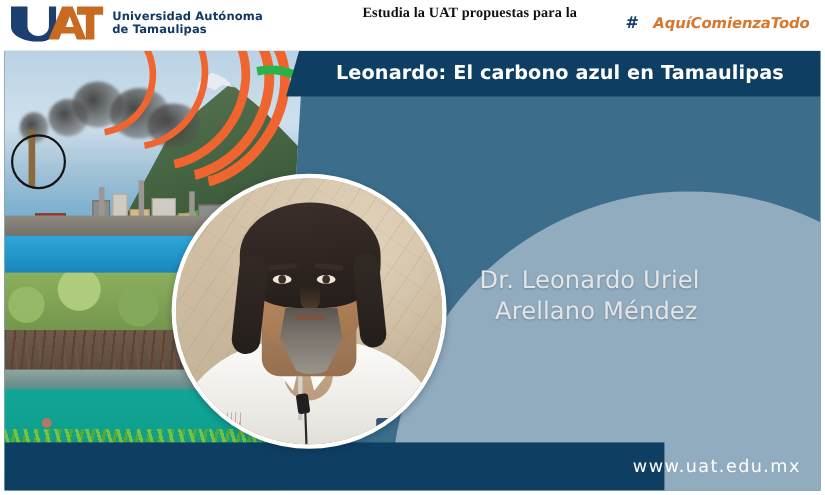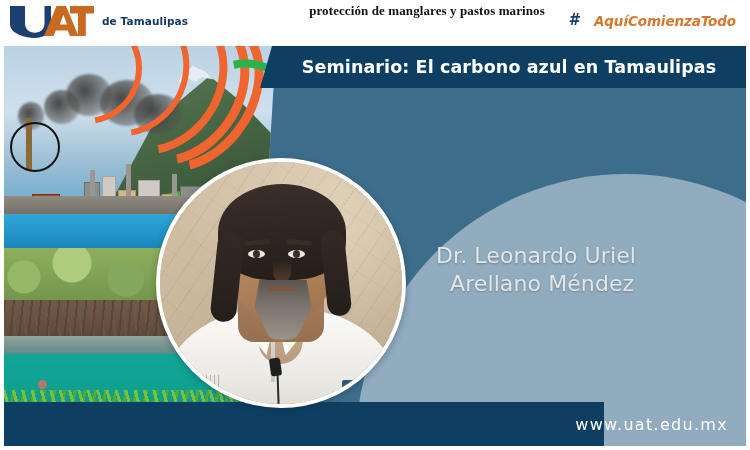--- a/index.html
+++ b/index.html
@@ -326,26 +326,27 @@
       <div class="uat-logo">
         <svg width="86" height="34" viewBox="0 0 86 34" aria-hidden="true">
           <path d="M4 2 h16 v18 a11 11 0 0 0 22 0 V2 h0" fill="none" stroke="#1b3f6e" stroke-width="0"></path>
           <path d="M2 2 h15 v17.5 c0 5.6 4.2 9.2 9.8 9.2 c5.6 0 9.7-3.6 9.7-9.2 V2 h6.5 v18 c0 9.3-7.2 14-16.2 14 C18 34 2 30 2 20 Z" fill="#1b3f6e"></path>
           <circle cx="26.5" cy="13" r="4.6" fill="#ffffff"></circle>
           <path d="M36 32 L48.5 2 h9.5 L70.5 32 h-8.6 l-2.1-5.6 h-12 L45.6 32 Z M51.8 20.6 h7.2 L55.4 10.8 Z" fill="#c86a22"></path>
           <path d="M62 2 h24 v7.4 h-8.2 V32 h-7.8 V9.4 H62 Z" fill="#c86a22"></path>
         </svg>
       </div>
       <div class="brand-name">
+        <span>Universidad Autónoma</span>
         <span>de Tamaulipas</span>
       </div>
     </div>
 
     <div class="header-headline">
-      <span>protección de manglares y pastos marinos</span>
+      <span>Estudia la UAT propuestas para la</span>
     </div>
 
     <div class="hashtag">
       <span class="hash-mark">#</span>
       <span class="hash-text">AquíComienzaTodo</span>
     </div>
   </div>
 
   <div class="card">
 
@@ -399,21 +400,21 @@
       <div class="collage-bot">
         <div class="pink-dot"></div>
         <div class="seagrass"></div>
       </div>
     </div>
 
     <div class="light-circle"></div>
 
     <div class="titlebar"></div>
     <div class="titlebar-text">
-      <span>Seminario: El carbono azul en Tamaulipas</span>
+      <span>Leonardo: El carbono azul en Tamaulipas</span>
     </div>
 
     <div class="speaker">
       <span class="l1">Dr. Leonardo Uriel</span>
       <span class="l2">Arellano Méndez</span>
     </div>
 
     <div class="portrait">
       <div class="p-wall"></div>
       <div class="p-shirt">

